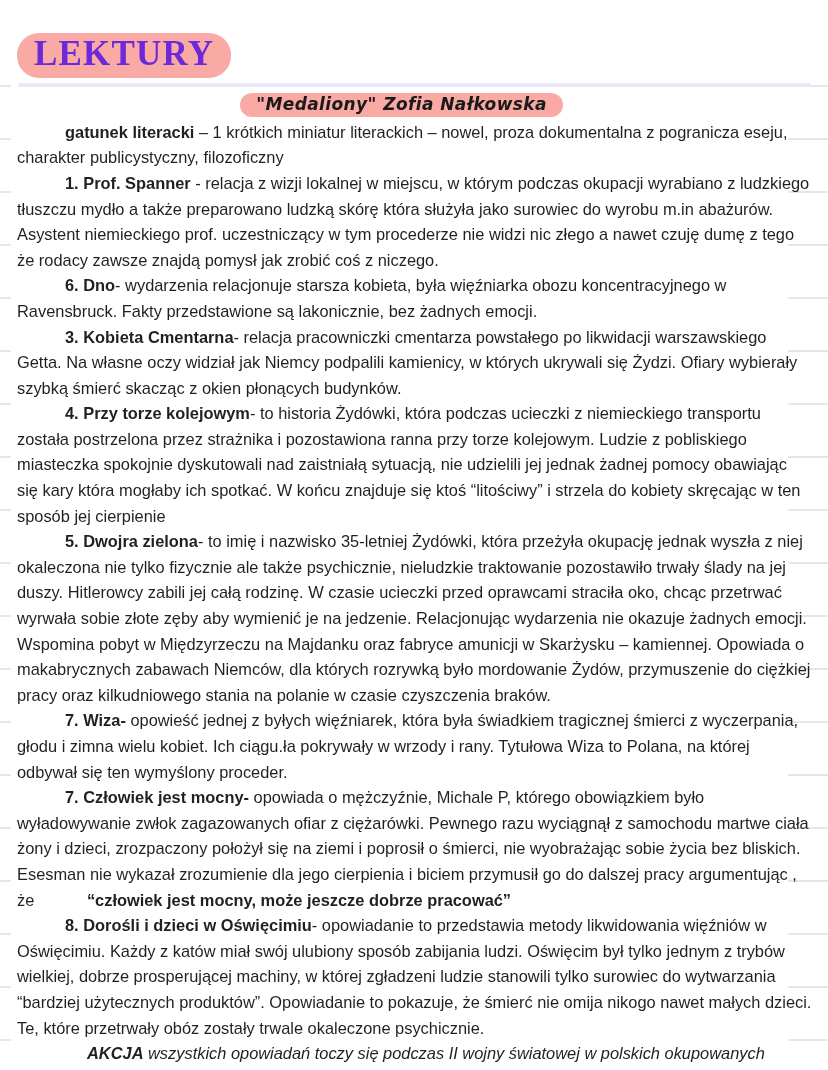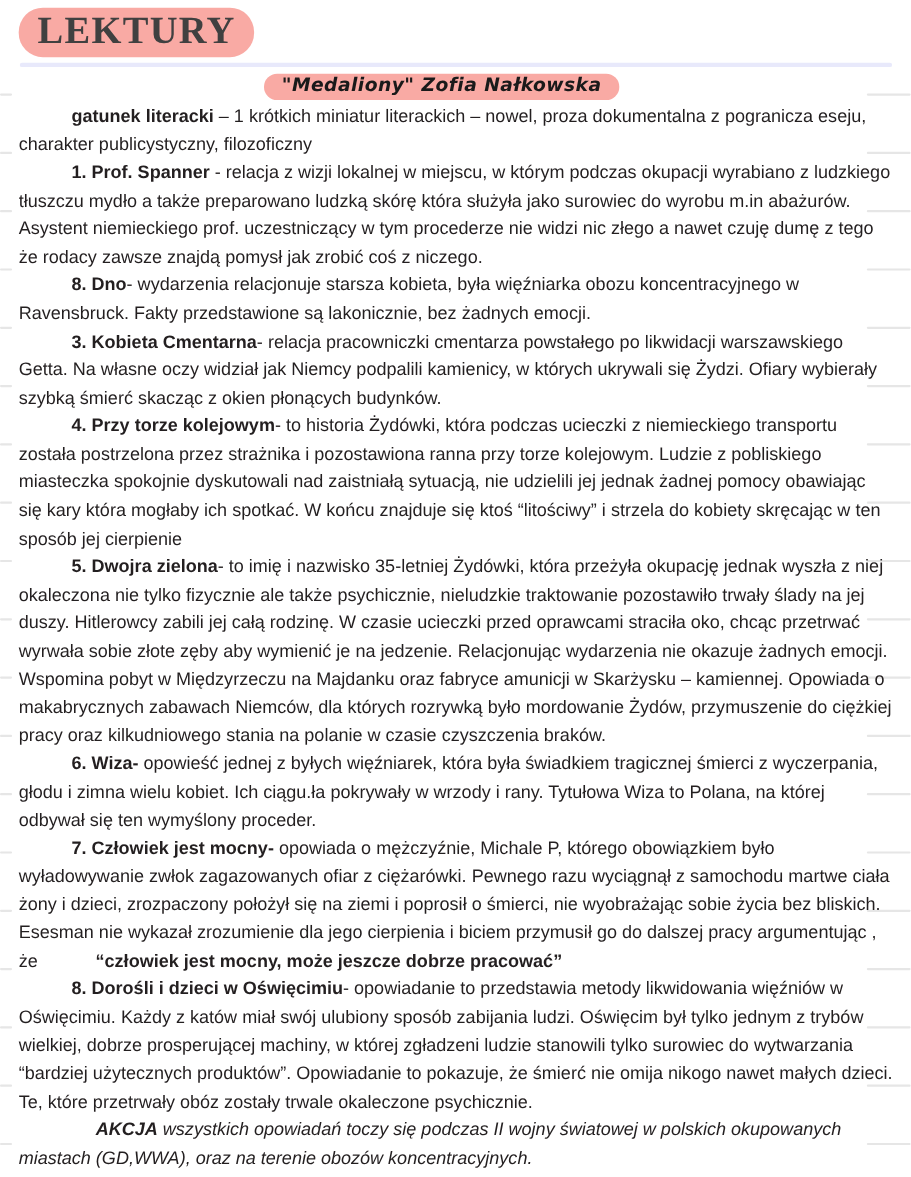--- a/index.html
+++ b/index.html
@@ -44,25 +44,26 @@
     margin: 0;
     padding-top: 7px;
     line-height: 1;
   }
   .title {
     display: inline-block;
     font-family: "Liberation Serif", serif;
     font-weight: bold;
     font-size: 35px;
     letter-spacing: 1.2px;
-    color: #404040;
+    color: #6d28d9;
     background: #f9aaa4;
     border-radius: 22px;
     padding: 3px 17px 5px 17px;
     line-height: 1.05;
+    margin-top: 26px;
   }
 
   .divider {
     margin: 5px 1px 0 1px;
     height: 4px;
     background: #e8e9fb;
     border-radius: 2px;
   }
 
   
@@ -153,24 +154,24 @@
 
   <div class="divider"></div>
 
   <div class="subtitle-row">
     <span class="subtitle">"Medaliony" Zofia Nałkowska</span>
   </div>
 
   <div class="body-text" id="body">
       <p><span class="b">gatunek literacki</span><span> – 1 krótkich miniatur literackich – nowel, proza dokumentalna z pogranicza eseju, charakter publicystyczny, filozoficzny</span></p>
       <p><span class="b">1. Prof. Spanner</span><span> - relacja z wizji lokalnej w miejscu, w którym podczas okupacji wyrabiano z ludzkiego tłuszczu mydło a także preparowano ludzką skórę która służyła jako surowiec do wyrobu m.in abażurów. Asystent niemieckiego prof. uczestniczący w tym procederze nie widzi nic złego a nawet czuję dumę z tego że rodacy zawsze znajdą pomysł jak zrobić coś z niczego.</span></p>
-      <p><span class="b">8. Dno</span><span>- wydarzenia relacjonuje starsza kobieta, była więźniarka obozu koncentracyjnego  w Ravensbruck. Fakty przedstawione są lakonicznie, bez żadnych emocji.</span></p>
+      <p><span class="b">6. Dno</span><span>- wydarzenia relacjonuje starsza kobieta, była więźniarka obozu koncentracyjnego  w Ravensbruck. Fakty przedstawione są lakonicznie, bez żadnych emocji.</span></p>
       <p><span class="b">3. Kobieta Cmentarna</span><span>- relacja pracowniczki cmentarza powstałego po likwidacji warszawskiego Getta. Na własne oczy widział jak Niemcy podpalili kamienicy, w których ukrywali się Żydzi. Ofiary wybierały szybką śmierć skacząc z okien płonących budynków.</span></p>
       <p><span class="b">4. Przy torze kolejowym</span><span>- to historia Żydówki, która podczas ucieczki z niemieckiego transportu została postrzelona przez strażnika i pozostawiona ranna przy torze kolejowym. Ludzie z pobliskiego miasteczka spokojnie dyskutowali nad zaistniałą sytuacją, nie udzielili jej jednak żadnej pomocy obawiając się kary która mogłaby ich spotkać. W końcu znajduje się ktoś “litościwy” i strzela do kobiety skręcając w ten sposób jej cierpienie</span></p>
       <p><span class="b">5. Dwojra zielona</span><span>- to imię i nazwisko 35-letniej Żydówki, która przeżyła okupację jednak wyszła z niej okaleczona nie tylko fizycznie ale także psychicznie, nieludzkie traktowanie pozostawiło trwały ślady na jej duszy. Hitlerowcy zabili jej całą rodzinę. W czasie ucieczki przed oprawcami straciła oko, chcąc przetrwać wyrwała sobie złote zęby aby wymienić je na jedzenie. Relacjonując wydarzenia nie okazuje żadnych emocji. Wspomina pobyt w Międzyrzeczu na Majdanku oraz fabryce amunicji w Skarżysku – kamiennej. Opowiada o makabrycznych zabawach Niemców, dla których rozrywką było mordowanie Żydów, przymuszenie do ciężkiej pracy oraz kilkudniowego stania na polanie w czasie czyszczenia braków.</span></p>
-      <p><span class="b">6. Wiza-</span><span> opowieść jednej z byłych więźniarek, która była świadkiem tragicznej śmierci z wyczerpania, głodu i zimna wielu kobiet. Ich ciągu.ła pokrywały w wrzody i rany. Tytułowa Wiza to Polana, na której odbywał się ten wymyślony proceder.</span></p>
+      <p><span class="b">7. Wiza-</span><span> opowieść jednej z byłych więźniarek, która była świadkiem tragicznej śmierci z wyczerpania, głodu i zimna wielu kobiet. Ich ciągu.ła pokrywały w wrzody i rany. Tytułowa Wiza to Polana, na której odbywał się ten wymyślony proceder.</span></p>
       <p><span class="b">7. Człowiek jest mocny-</span><span> opowiada o mężczyźnie, Michale P, którego obowiązkiem było wyładowywanie zwłok zagazowanych ofiar z ciężarówki. Pewnego razu wyciągnął z samochodu martwe ciała żony i dzieci, zrozpaczony położył się na ziemi i poprosił o śmierci, nie wyobrażając sobie życia bez bliskich. Esesman nie wykazał zrozumienie dla jego cierpienia i biciem przymusił go do dalszej pracy argumentując , że </span><span class="b">“człowiek jest mocny, może jeszcze dobrze pracować”</span></p>
       <p><span class="b">8. Dorośli i dzieci w Oświęcimiu</span><span>- opowiadanie to przedstawia metody likwidowania więźniów w Oświęcimiu. Każdy z katów miał swój ulubiony sposób zabijania ludzi. Oświęcim był tylko jednym z trybów wielkiej, dobrze prosperującej machiny, w której zgładzeni ludzie stanowili tylko surowiec do wytwarzania “bardziej użytecznych produktów”. Opowiadanie to pokazuje, że śmierć nie omija nikogo nawet małych dzieci. Te, które przetrwały obóz zostały trwale okaleczone psychicznie.</span></p>
       <p class="indented"><span class="b">AKCJA</span><span> wszystkich opowiadań toczy się podczas II wojny światowej w polskich okupowanych miastach (GD,WWA), oraz na terenie obozów koncentracyjnych.</span></p>
       <p class="indented"><span class="b">NARRACJA</span><span> jest prowadzona w sposób Oszczędny, autorka niemal dosłowny sposób przytacza zeznania świadków zbrodni, jest daleka od jakiegokolwiek moralizowania i komentowania o powiedziane historii. Jedynym komentarzem jest motto poprzedzające 7 krótkich rozdziałów </span></p>
     </div>
 
 </div>
 
 </body></html>

